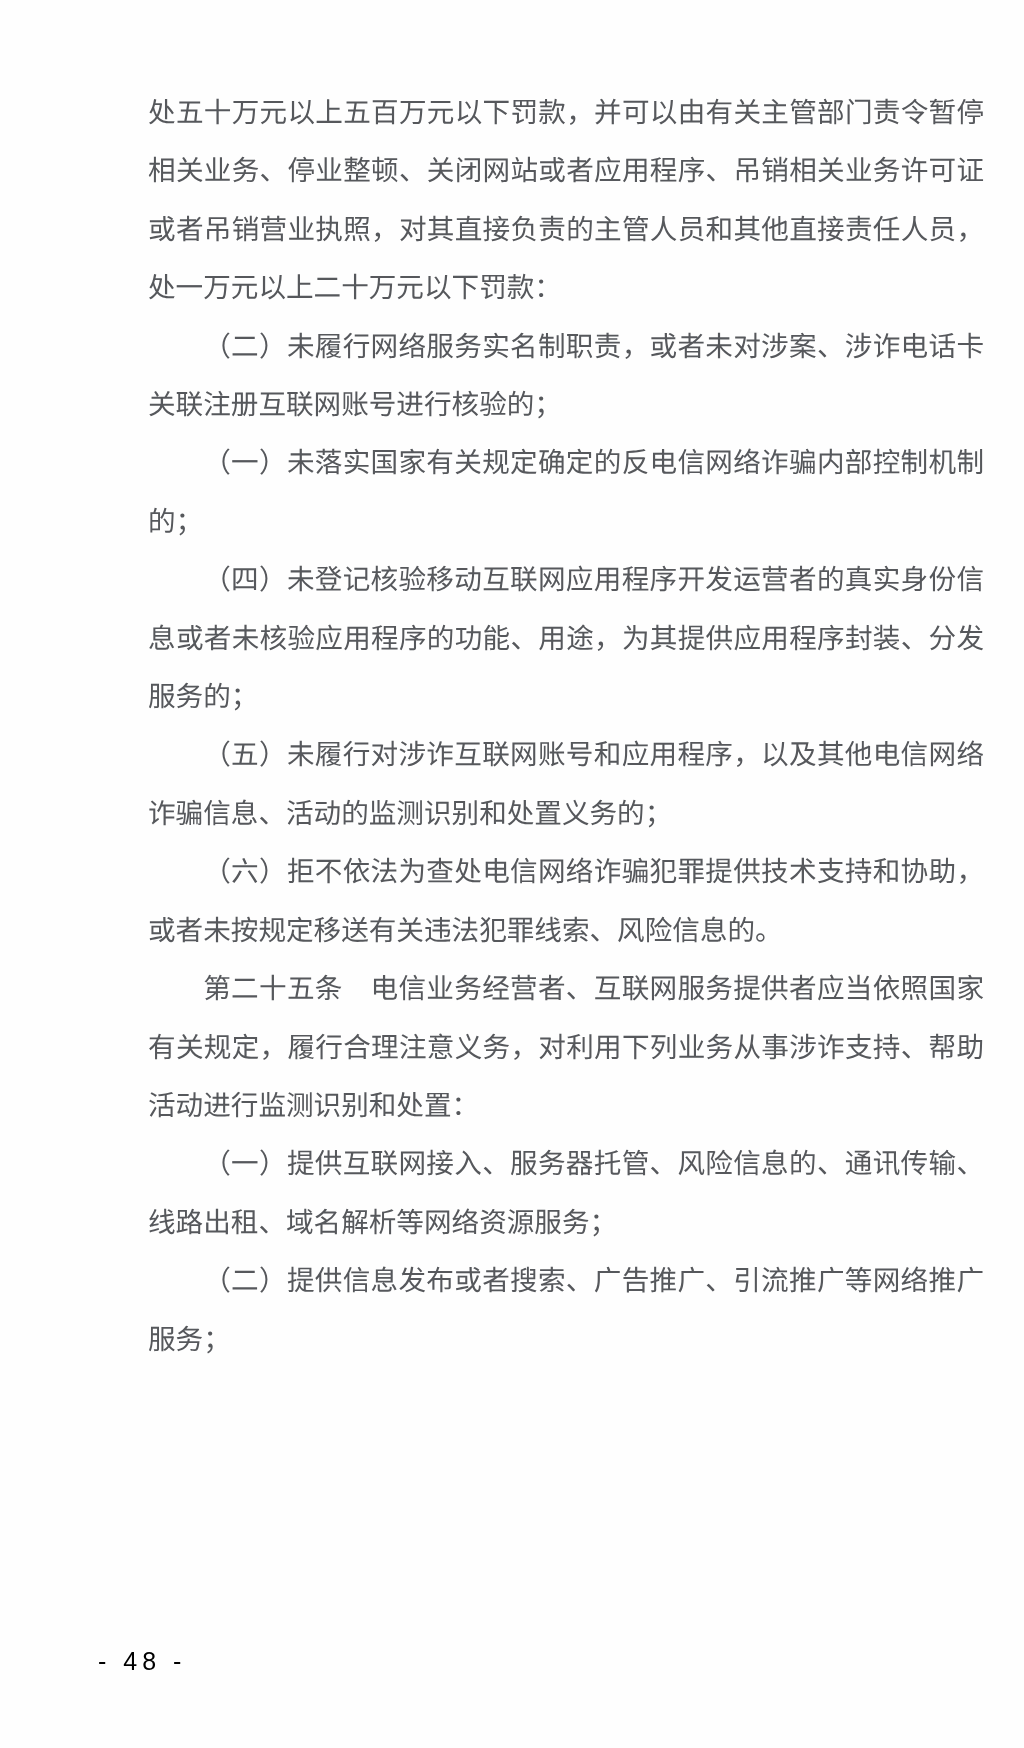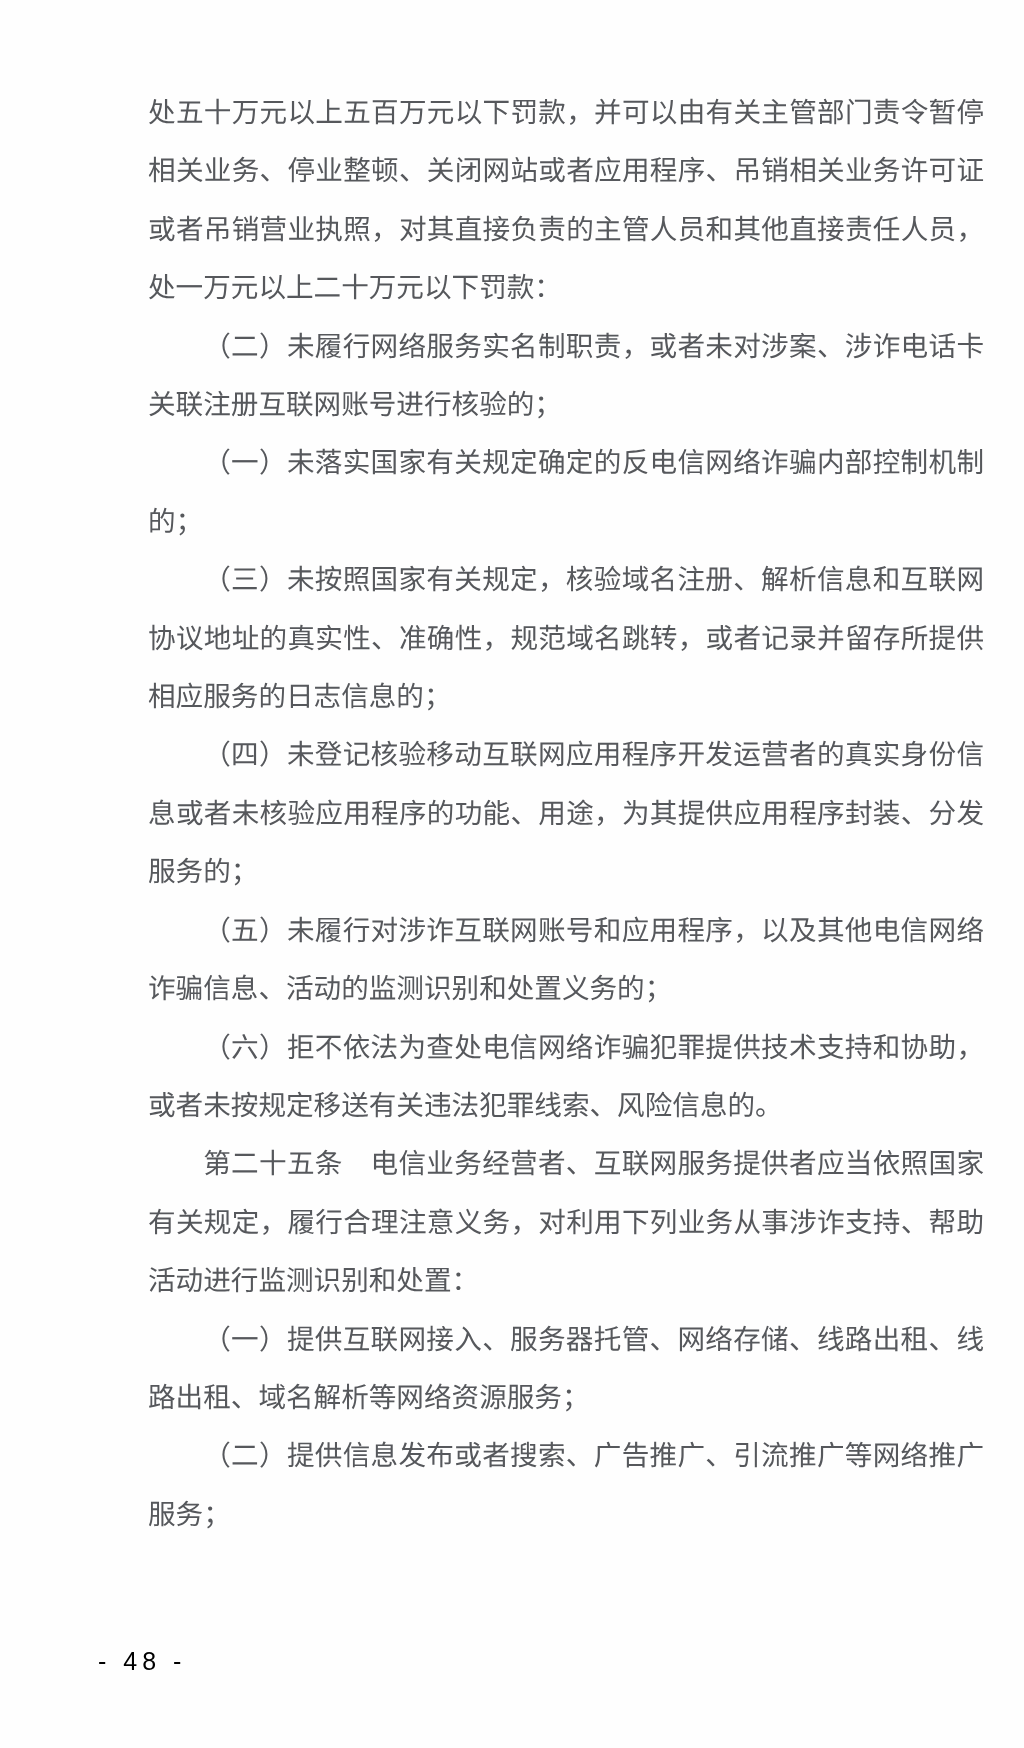--- a/index.html
+++ b/index.html
@@ -52,22 +52,21 @@
     }
   </style>
 </head>
 <body>
 
 <div class="page">
   <div class="text-block" id="text-block">
       <p class="para">处五十万元以上五百万元以下罚款，并可以由有关主管部门责令暂停相关业务、停业整顿、关闭网站或者应用程序、吊销相关业务许可证或者吊销营业执照，对其直接负责的主管人员和其他直接责任人员，处一万元以上二十万元以下罚款：</p>
       <p class="para indent">（二）未履行网络服务实名制职责，或者未对涉案、涉诈电话卡关联注册互联网账号进行核验的；</p>
       <p class="para indent">（一）未落实国家有关规定确定的反电信网络诈骗内部控制机制的；</p>
-      <p class="para indent">（三）未按照国家有关规定，核验域名注册、解析信息和互联网协议地址的真实性、准确性，规范域名跳转，或者记录并留存所提供相应服务的日志信息的；</p>
       <p class="para indent">（四）未登记核验移动互联网应用程序开发运营者的真实身份信息或者未核验应用程序的功能、用途，为其提供应用程序封装、分发服务的；</p>
       <p class="para indent">（五）未履行对涉诈互联网账号和应用程序，以及其他电信网络诈骗信息、活动的监测识别和处置义务的；</p>
       <p class="para indent">（六）拒不依法为查处电信网络诈骗犯罪提供技术支持和协助，或者未按规定移送有关违法犯罪线索、风险信息的。</p>
       <p class="para indent">第二十五条　电信业务经营者、互联网服务提供者应当依照国家有关规定，履行合理注意义务，对利用下列业务从事涉诈支持、帮助活动进行监测识别和处置：</p>
-      <p class="para indent">（一）提供互联网接入、服务器托管、网络存储、线路出租、线路出租、域名解析等网络资源服务；</p>
+      <p class="para indent">（一）提供互联网接入、服务器托管、风险信息的、通讯传输、线路出租、域名解析等网络资源服务；</p>
       <p class="para indent">（二）提供信息发布或者搜索、广告推广、引流推广等网络推广服务；</p>
     </div>
   <div class="footer">- 48 -</div>
 </div>
 
 </body></html>

